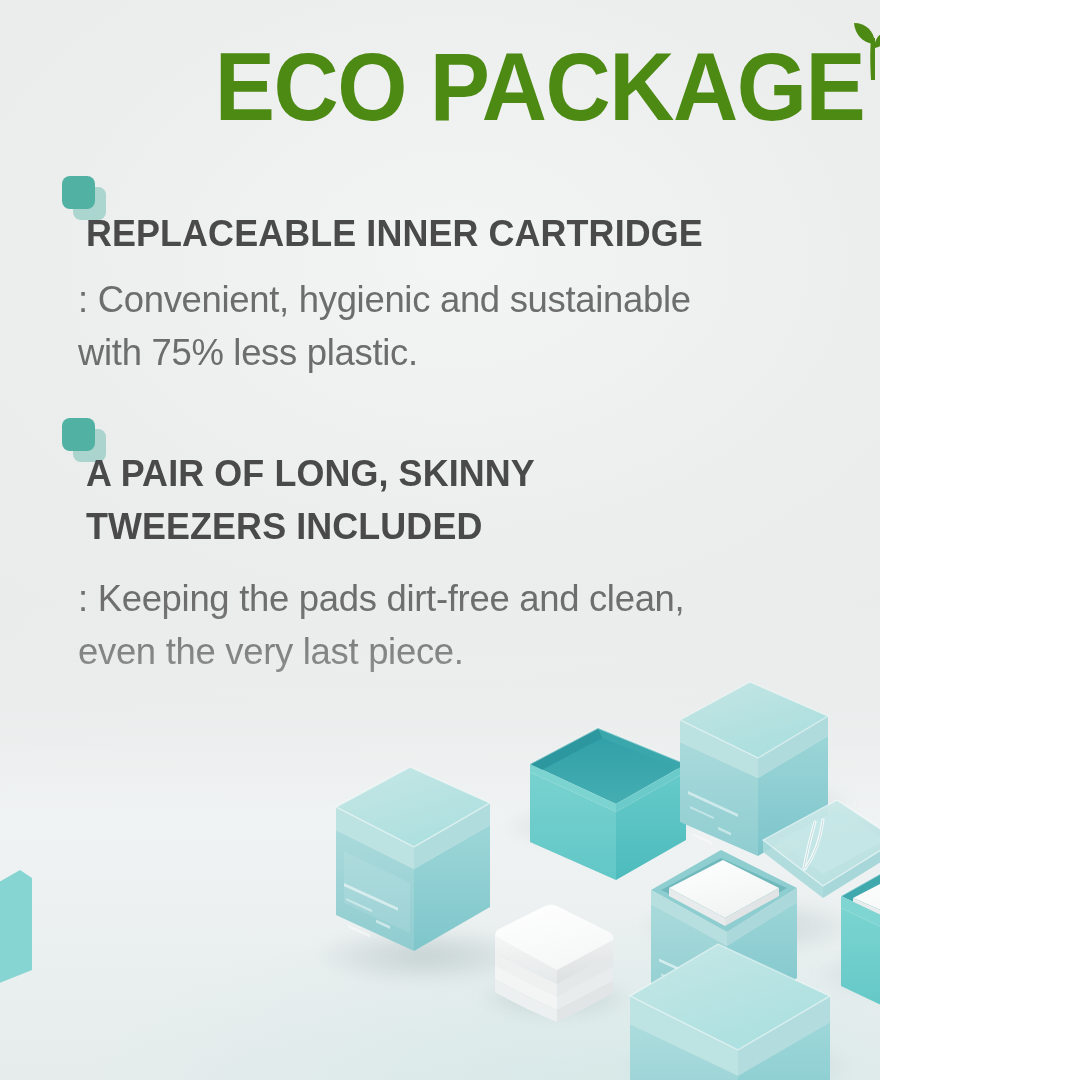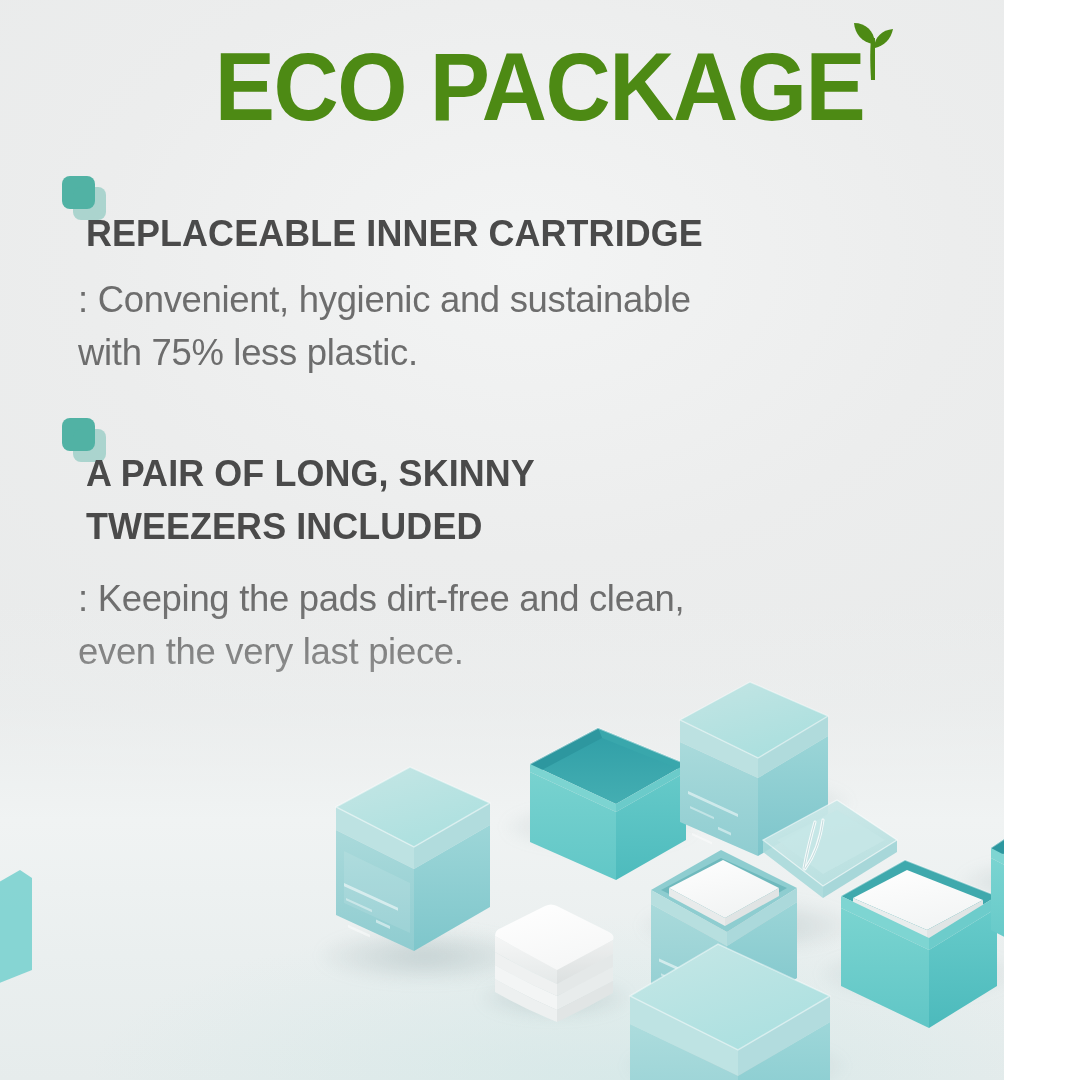--- a/index.html
+++ b/index.html
@@ -5,21 +5,21 @@
 <style>
   * { margin:0; padding:0; box-sizing:border-box; }
 
   html,body{
     width:1080px; height:1080px;
     font-family:"Liberation Sans", sans-serif;
   }
 
   #page{
     position:relative;
-    width:1004px; height:1080px;
+    width:880px; height:1080px;
     overflow:hidden;
     background:
       radial-gradient(ellipse 900px 620px at 52% 24%, #f3f4f4 0%, #eceded 48%, #e8eaea 100%);
   }
 
   
   #title-wrap{
     position:absolute; top:38px; left:0; width:1080px;
     text-align:center;
     white-space:nowrap;

